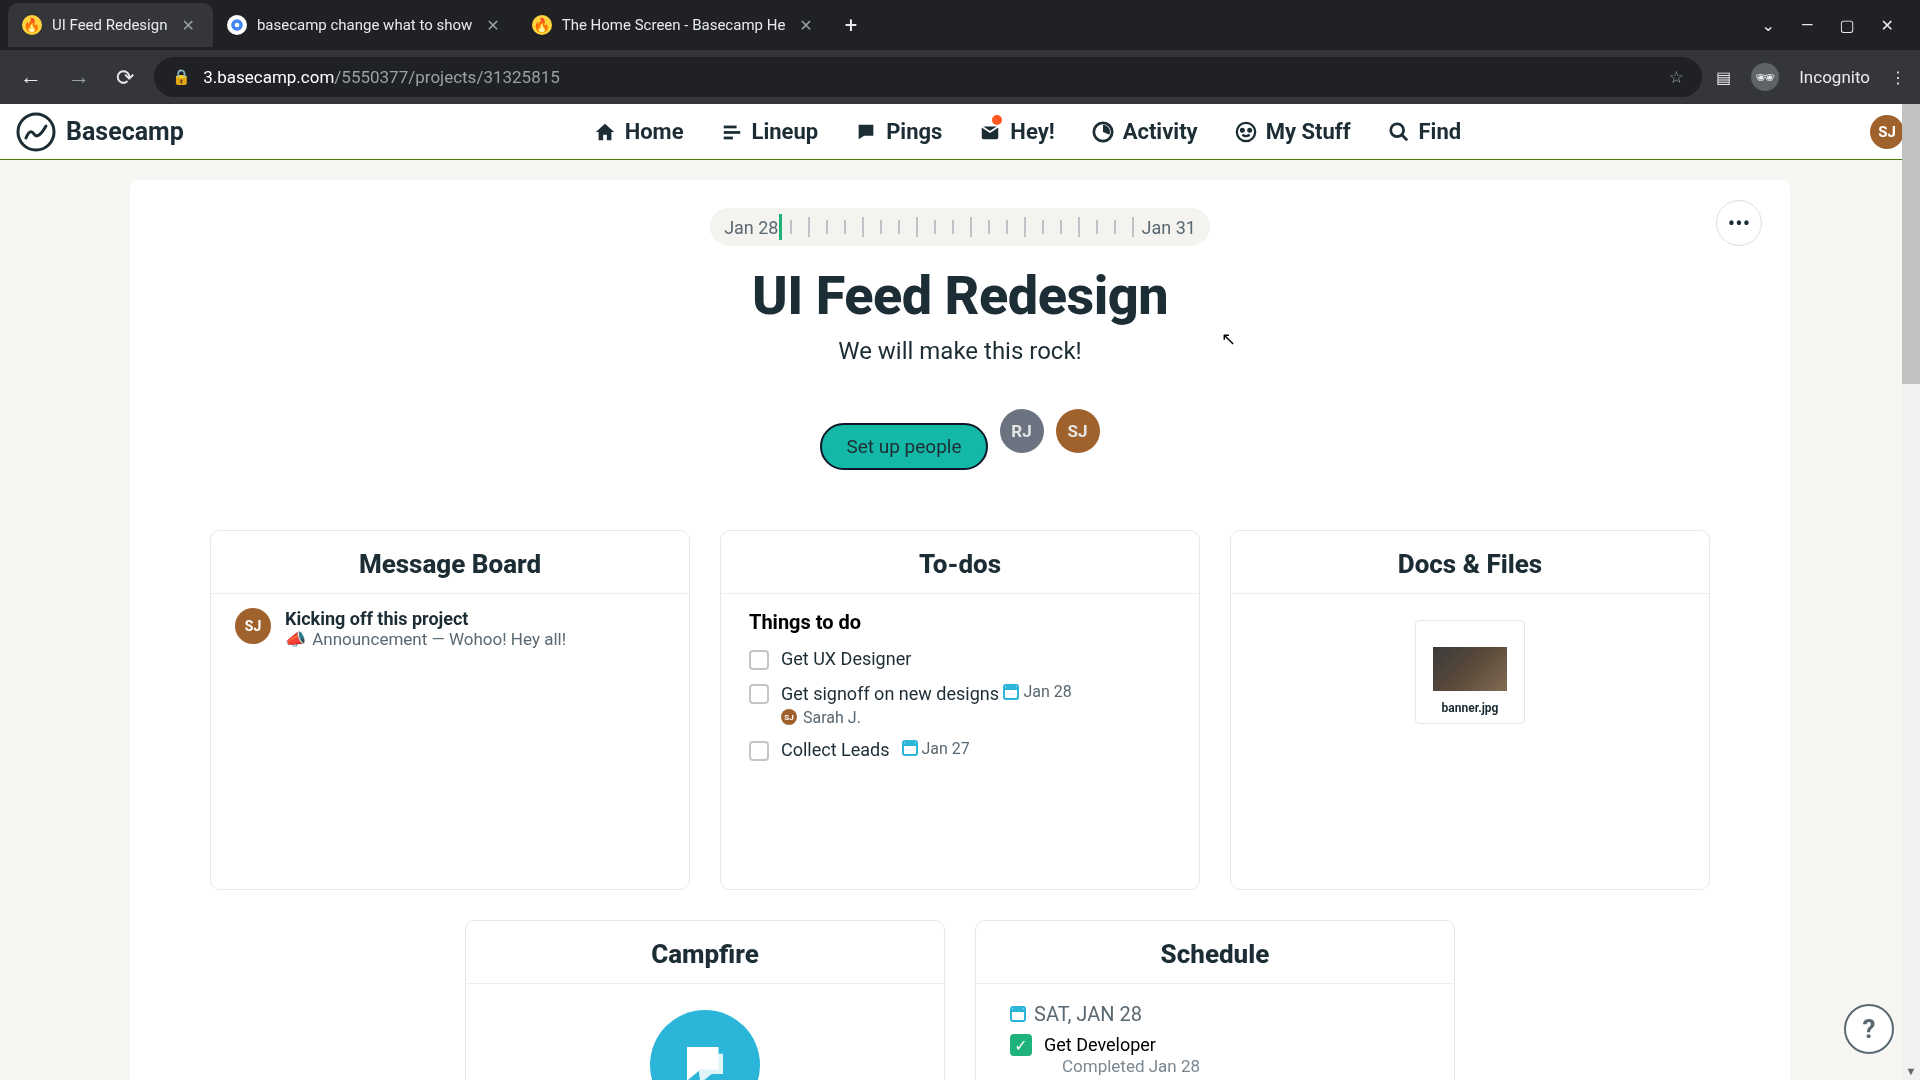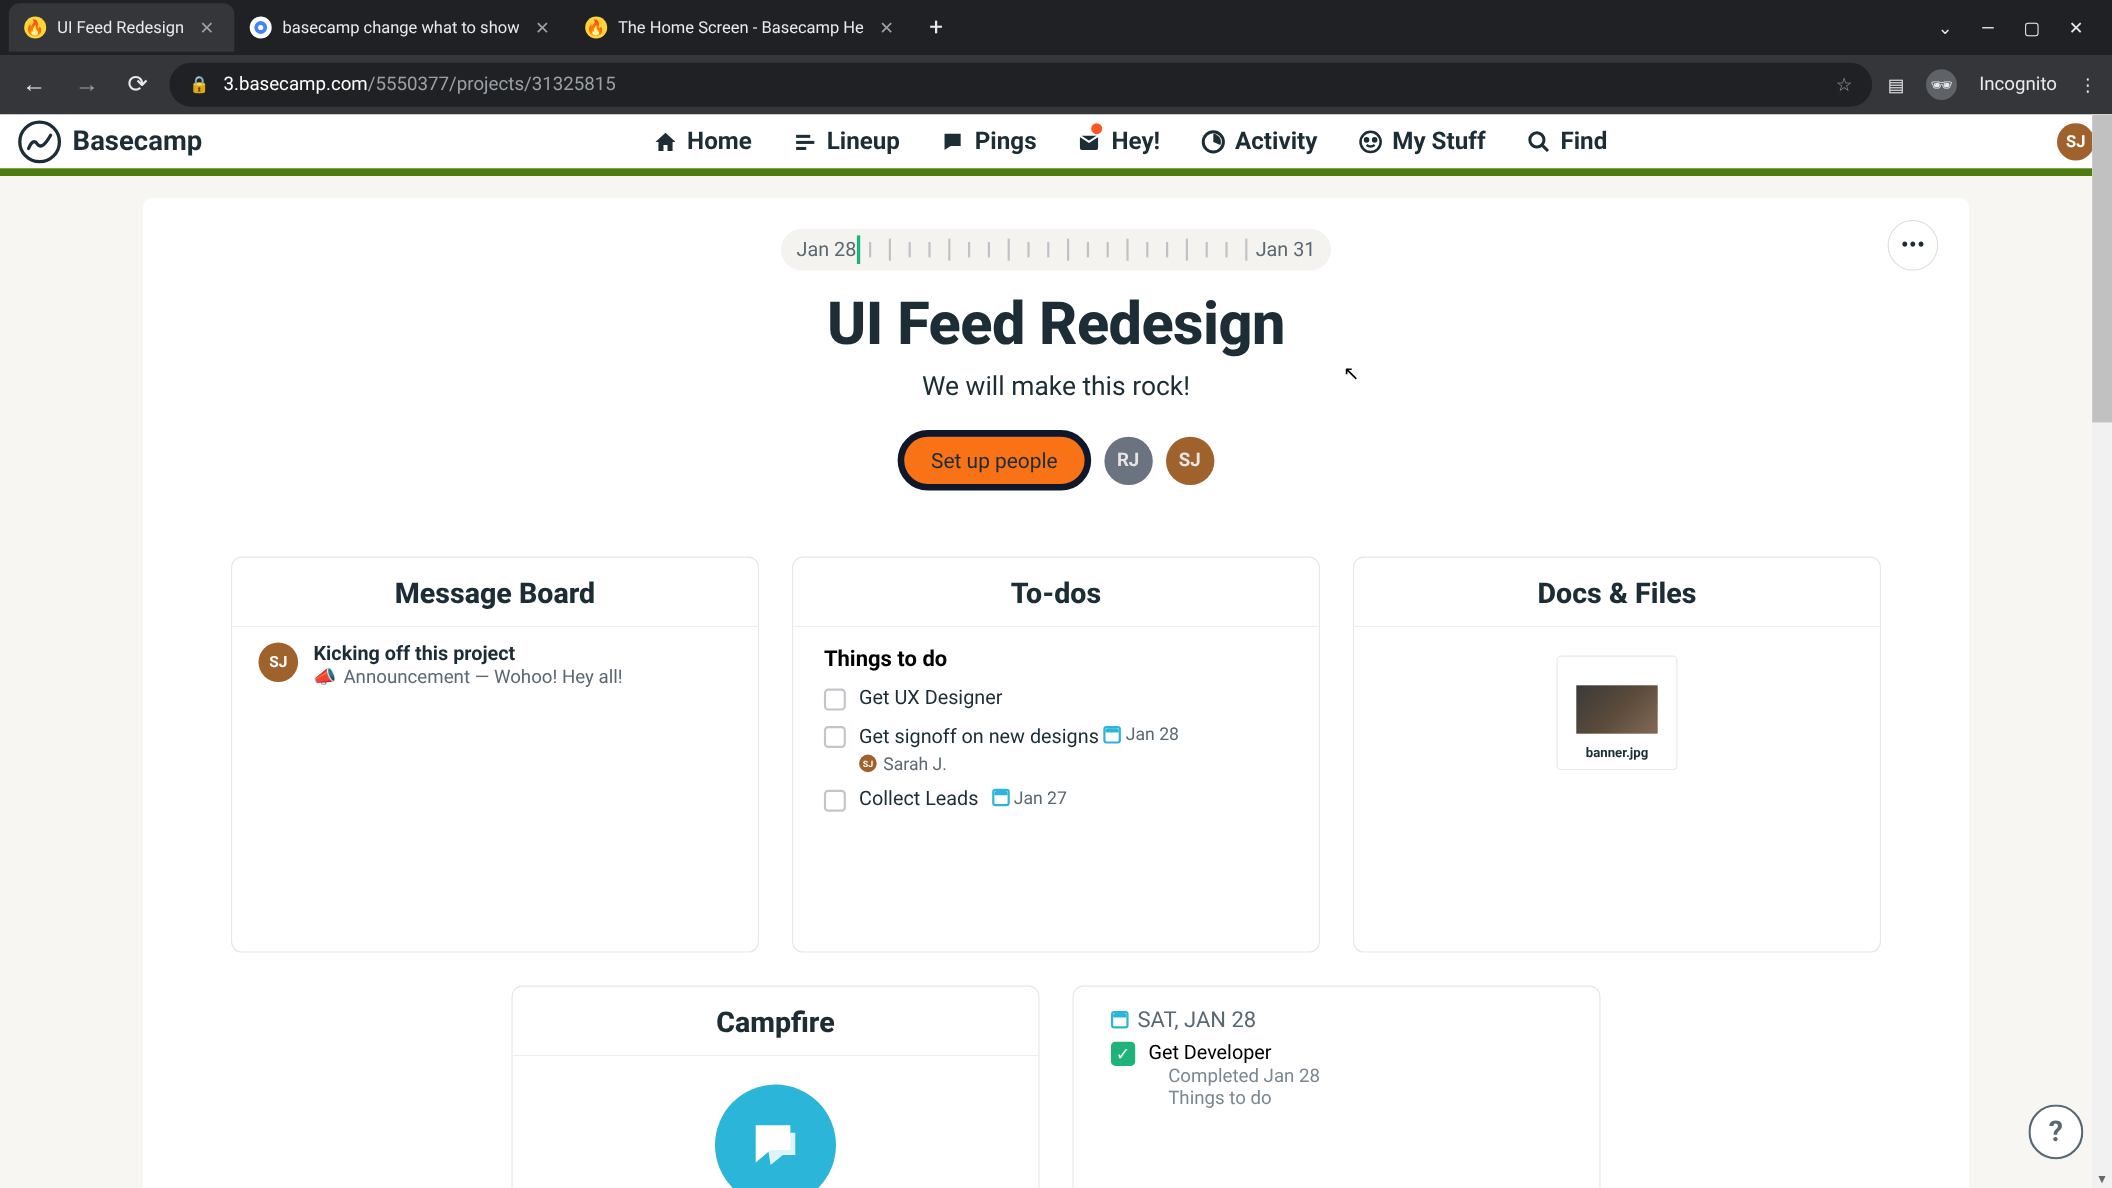--- a/index.html
+++ b/index.html
@@ -24,21 +24,21 @@
 .url-box { flex: 1; background: #202124; border-radius: 22px; height: 40px; display: flex; align-items: center; padding: 0 18px; gap: 12px; color: #e8eaed; font-size: 17px; }
 .url-lock { color: #9aa0a6; font-size: 15px; }
 .url-text { flex: 1; color: #e8eaed; }
 .url-host { color: #fff; }
 .url-path { color: #9aa0a6; }
 .addr-icons { display: flex; align-items: center; gap: 20px; color: #e8eaed; }
 .incog-badge { background: #5f6368; width: 28px; height: 28px; border-radius: 50%; display: flex; align-items: center; justify-content: center; font-size: 16px; }
 .incog-label { font-size: 17px; color: #e8eaed; }
 
 
-.app-header { background: #fff; height: 56px; display: flex; align-items: center; padding: 0 16px; border-bottom: 7px solid #4d7c0f; gap: 24px; }
+.app-header { background: #fff; height: 56px; display: flex; align-items: center; padding: 0 16px; border-bottom: 1px solid #4d7c0f; gap: 24px; }
 .logo { display: flex; align-items: center; gap: 10px; font-weight: 700; font-size: 25px; color: #1d2d35; }
 .logo-svg { width: 40px; height: 40px; }
 .nav { display: flex; gap: 36px; margin-left: auto; margin-right: auto; }
 .nav-item { display: flex; align-items: center; gap: 8px; font-weight: 700; font-size: 22px; color: #1d2d35; white-space: nowrap; position: relative; }
 .nav-icon { width: 24px; height: 24px; display: inline-flex; align-items: center; justify-content: center; }
 .hey-dot { position: absolute; top: -4px; left: 14px; width: 10px; height: 10px; background: #ff5722; border-radius: 50%; }
 .avatar { width: 34px; height: 34px; border-radius: 50%; background: #a0622d; color: #fff; display: flex; align-items: center; justify-content: center; font-weight: 700; font-size: 15px; }
 
 
 .page { background: #fff; margin: 20px 130px 0; border-radius: 8px; padding: 24px 0 0; position: relative; min-height: 920px; }
@@ -48,21 +48,21 @@
 .tl-date { font-size: 18px; color: #5a6872; }
 .tl-track { display: flex; align-items: center; gap: 0; background: #f4f3f0; border-radius: 20px; padding: 6px 14px; }
 .tl-tick { width: 2px; height: 14px; background: #c0c2c5; margin: 0 8px; }
 .tl-tick.tall { height: 20px; }
 .tl-marker { width: 3px; height: 26px; background: #1fb37c; }
 
 .proj-title { text-align: center; font-size: 54px; font-weight: 800; color: #1d2d35; letter-spacing: -0.5px; }
 .proj-sub { text-align: center; font-size: 24px; color: #1d2d35; margin-top: 10px; }
 
 .people-row { display: flex; align-items: center; justify-content: center; gap: 12px; margin-top: 26px; }
-.setup-btn { border: 6px solid #0f172a; border-radius: 30px; padding: 10px 24px; font-size: 19px; color: #1d2d35; background: #f97316; }
+.setup-btn { border: 2px solid #0f172a; border-radius: 30px; padding: 10px 24px; font-size: 19px; color: #1d2d35; background: #14b8a6; margin-top: 32px; }
 .av { width: 44px; height: 44px; border-radius: 50%; display: flex; align-items: center; justify-content: center; font-weight: 700; font-size: 17px; color: #e5e5e5; }
 .av.rj { background: #6b7280; }
 .av.sj { background: #a0622d; }
 
 .cards { display: flex; gap: 30px; justify-content: center; margin-top: 60px; padding: 0 60px; }
 .card { border: 1px solid #e5e7eb; border-radius: 10px; width: 480px; height: 360px; padding: 0; overflow: hidden; }
 .card-title { text-align: center; font-size: 26px; font-weight: 800; color: #1d2d35; padding: 18px 0 14px; border-bottom: 1px solid #eee; }
 
 .msg-item { display: flex; gap: 14px; padding: 14px 24px; }
 .msg-av { width: 36px; height: 36px; border-radius: 50%; background: #a0622d; color: #fff; display: flex; align-items: center; justify-content: center; font-weight: 700; font-size: 14px; flex: none; }
@@ -343,20 +343,21 @@
       <div class="campfire-body">
         <div class="cf-icon">
           <svg width="54" height="54" viewBox="0 0 24 24" fill="#fff">
               <path d="M4 4h14v10H10l-6 5z"></path>
               <path d="M8 7h12v9h-5l-5 4z" fill="#fff" opacity="0.85"></path>
             </svg>
         </div>
       </div>
     </div>
     <div class="card2">
+      <div class="card-title">Schedule</div>
       <div class="sched-body">
         <div class="sched-date">
           <span class="cal-mini"></span>
           <span>SAT, JAN 28</span>
         </div>
         <div class="sched-item">
           <span class="check-done">✓</span>
           <span>Get Developer</span>
         </div>
         <div class="sched-sub">Completed Jan 28</div>

